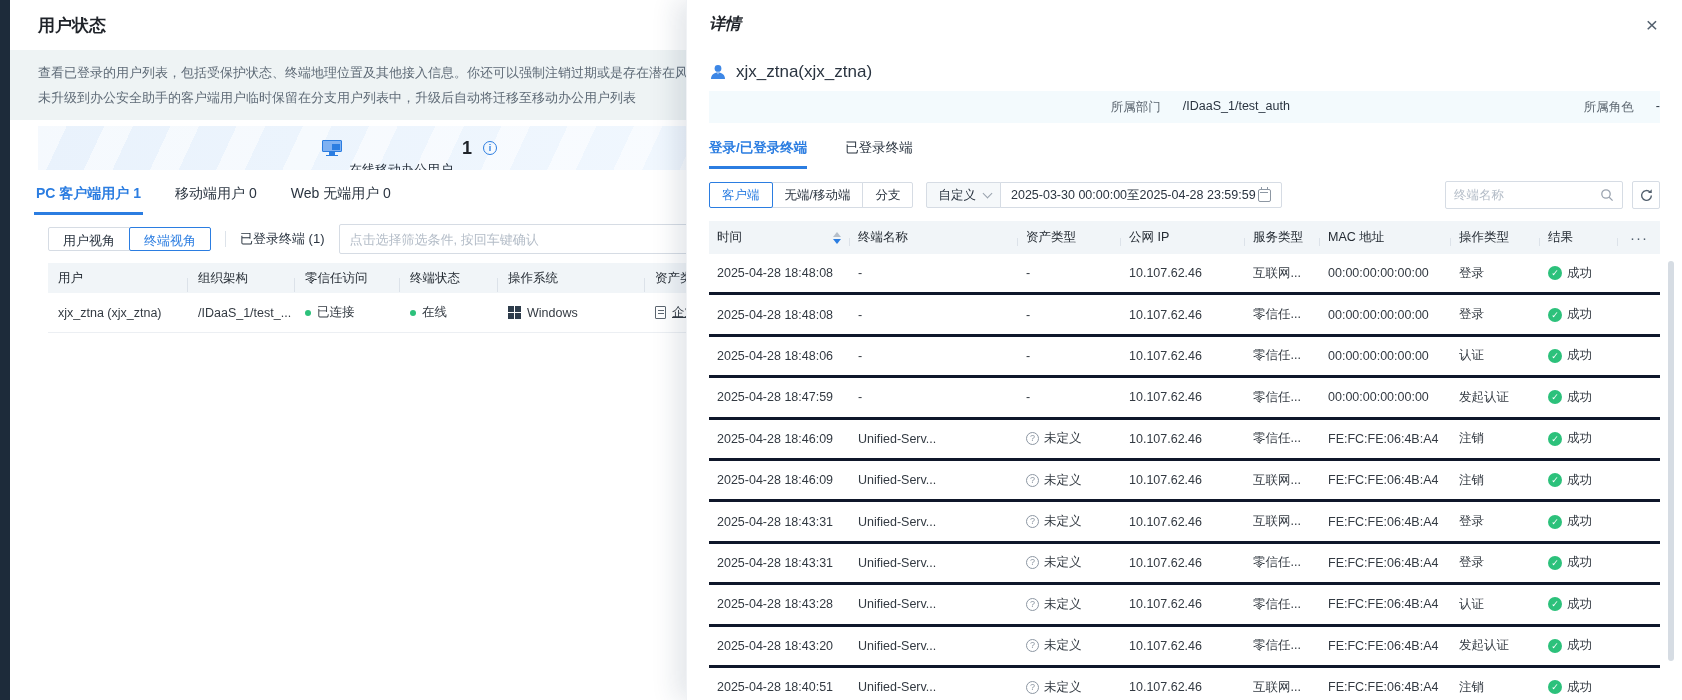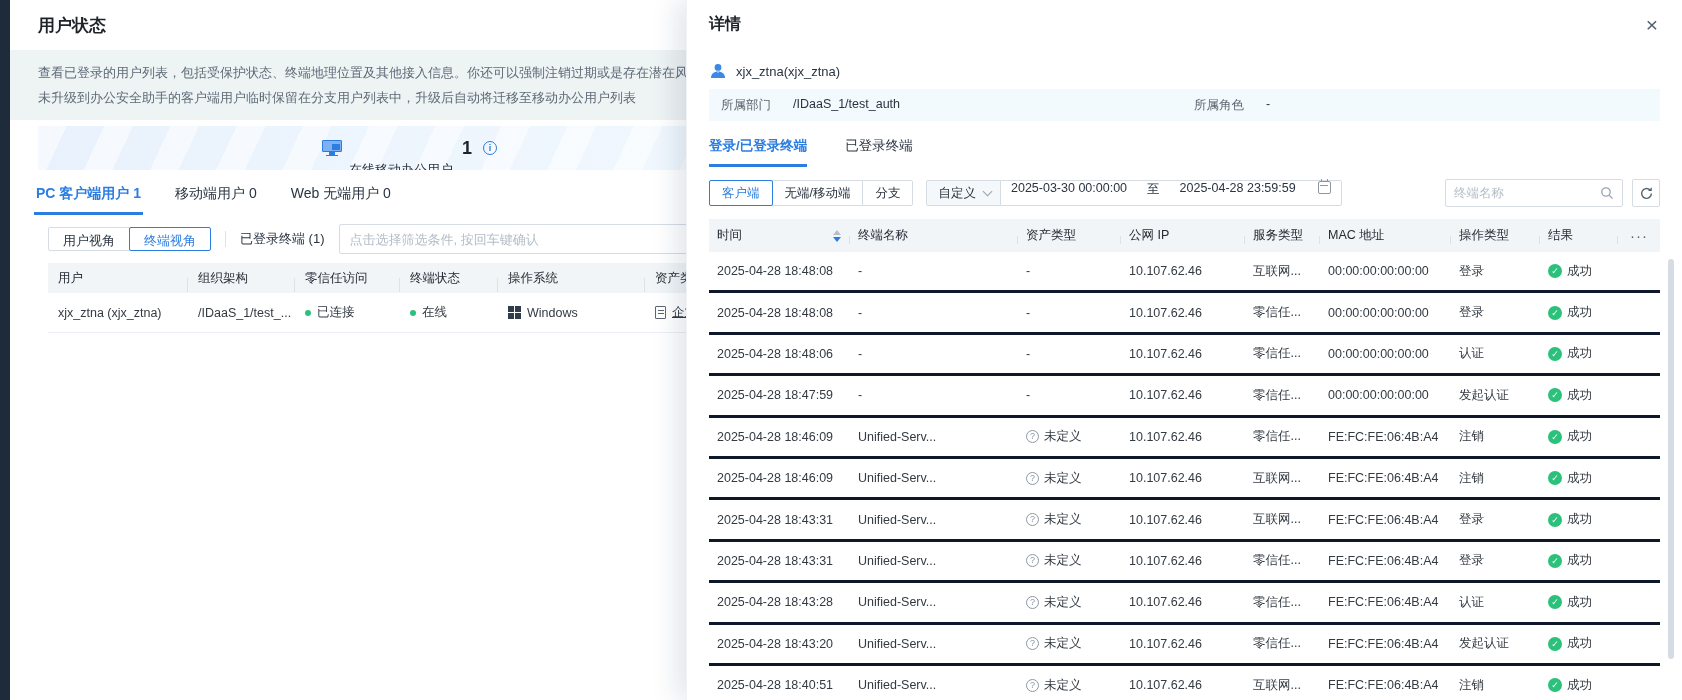--- a/index.html
+++ b/index.html
@@ -59,42 +59,42 @@
   .icon-win { width:13px; height:13px; display:grid; grid-template-columns:6px 6px; grid-template-rows:6px 6px; gap:1px; }
   .icon-win i { background:#2e3c4b; }
   .icon-doc { width:11px; height:13px; border:1.2px solid #5c6670; border-radius:1px; position:relative; }
   .icon-doc::after { content:""; position:absolute; left:1.5px; top:2.5px; width:6px; height:1.2px; background:#5c6670; box-shadow:0 3px 0 #5c6670; }
   .asset-link { text-decoration:underline; cursor:pointer; }
 
   
   .drawer { position:absolute; left:686px; top:0; width:996px; height:700px; background:#fff;
     box-shadow:-10px 0 24px rgba(25,48,80,.12); border-left:1px solid #f0f2f5; }
   .d-head { display:flex; align-items:flex-start; justify-content:space-between; padding:14px 24px 0 22px; }
-  .d-title { font-size:16px; font-weight:bold; color:#1f2329; }
+  .d-title { font-size:16px; font-weight:bold; color:#1f2329;font-style:italic; }
   .icon-close { font-size:21px; line-height:20px; color:#53606e; cursor:pointer; margin-top:1px; }
 
-  .d-user { display:flex; align-items:center; gap:9px; margin:27px 0 0 22px; font-size:13px; color:#2a3440; }
+  .d-user { display:flex; align-items:center; gap:9px; margin:27px 0 0 22px; font-size:17px; color:#2a3440; }
   .icon-person { width:18px; height:18px; }
-  .d-info { display:flex; align-items:center; height:32px; background:#f3fafd; margin:9px 22px 0 22px; font-size:12.5px; }
+  .d-info { display:flex; align-items:center; height:32px; background:#f3fafd; margin:9px 22px 0 22px; font-size:12.5px;justify-content:flex-end; }
   .d-info .grp1 { display:flex; gap:22px; padding-left:12px; width:485px; }
   .d-info .grp2 { display:flex; gap:22px; }
   .d-info .k { color:#5c6670; } .d-info .v { color:#2a3440; }
 
   .d-tabs { display:flex; gap:38px; margin:16px 0 0 22px; }
   .d-tab { font-size:13.5px; color:#2a3440; padding-bottom:9px; border-bottom:3px solid transparent; cursor:pointer; }
   .d-tab.active { color:#2b7de1; font-weight:bold; border-bottom-color:#2b7de1; }
 
   .d-filters { display:flex; align-items:center; margin:12px 22px 0 22px; }
   .d-filters .seg { height:26px; line-height:24px; padding:0 12px; font-size:12.5px; }
   .seg.mid { margin-left:-1px; }
   .sel { display:flex; align-items:center; gap:8px; height:26px; margin-left:13px; padding:0 9px 0 11px;
     background:#f5f8fa; border:1px solid #d6dce4; border-radius:2px 0 0 2px; font-size:12.5px; color:#2a3440; cursor:pointer; }
   .chev { width:7px; height:7px; border-right:1.4px solid #98a2ad; border-bottom:1.4px solid #98a2ad;
     transform:rotate(45deg); margin-top:-4px; }
-  .daterange { display:flex; gap:20px; height:26px; margin-left:-1px; padding:0 10px;
+  .daterange { display:flex; align-items:center; gap:0; height:26px; margin-left:-1px; padding:0 10px;
     background:#fff; border:1px solid #d6dce4; border-radius:0 2px 2px 0; font-size:12.5px; color:#2a3440; cursor:pointer; }
   .icon-cal { width:13px; height:13px; border:1.2px solid #8d97a3; border-radius:2px; position:relative; margin-left:2px; }
   .icon-cal::before { content:""; position:absolute; left:2px; top:-3px; width:1.4px; height:3px; background:#8d97a3; box-shadow:6px 0 0 #8d97a3; }
   .icon-cal::after { content:""; position:absolute; left:1.5px; top:2.5px; width:8px; height:1.2px; background:#8d97a3; }
   .d-search { display:flex; align-items:center; margin-left:auto; height:28px; width:178px;
     border:1px solid #d6dce4; border-radius:2px; padding:0 8px; }
   .d-search input { border:0; outline:none; flex:1; font-size:12.5px; font-family:inherit; color:#24292f; min-width:0; }
   .d-search input::placeholder { color:#b3bcc7; }
   .icon-btn { width:28px; height:28px; margin-left:9px; border:1px solid #d6dce4; border-radius:2px;
     display:flex; align-items:center; justify-content:center; cursor:pointer; background:#fff; }

